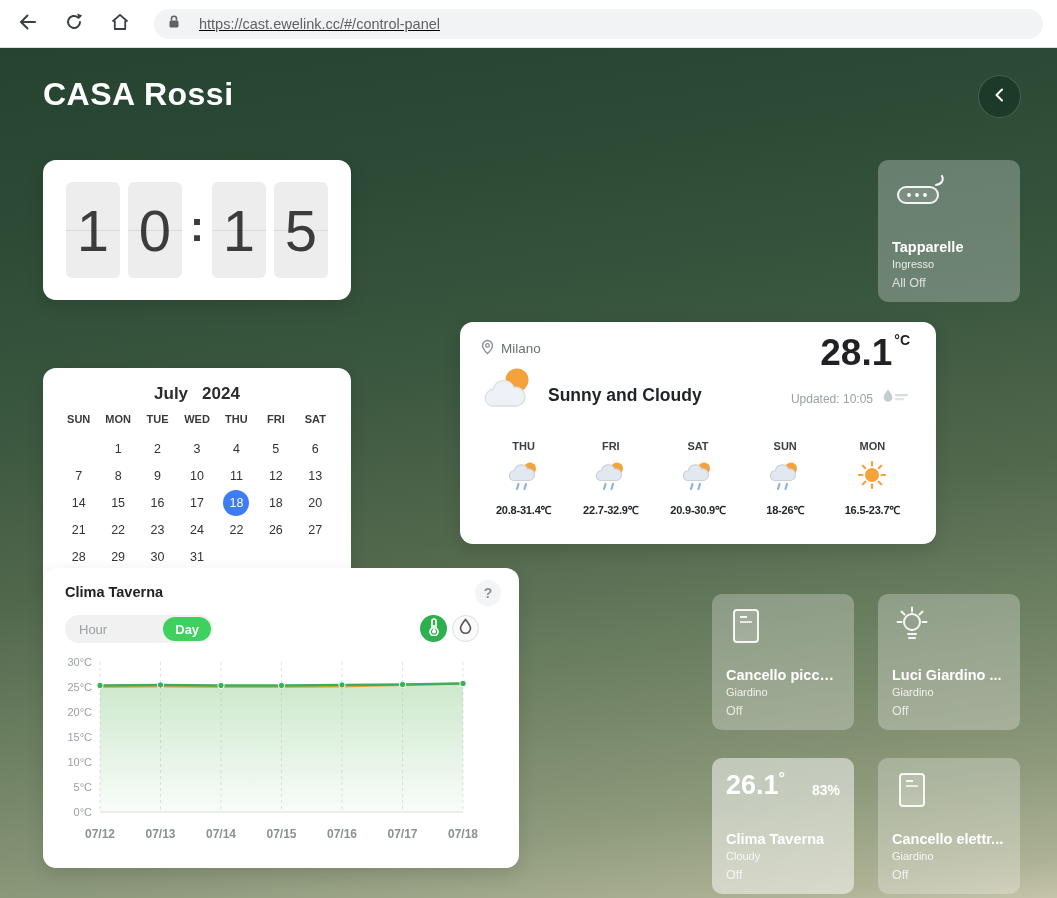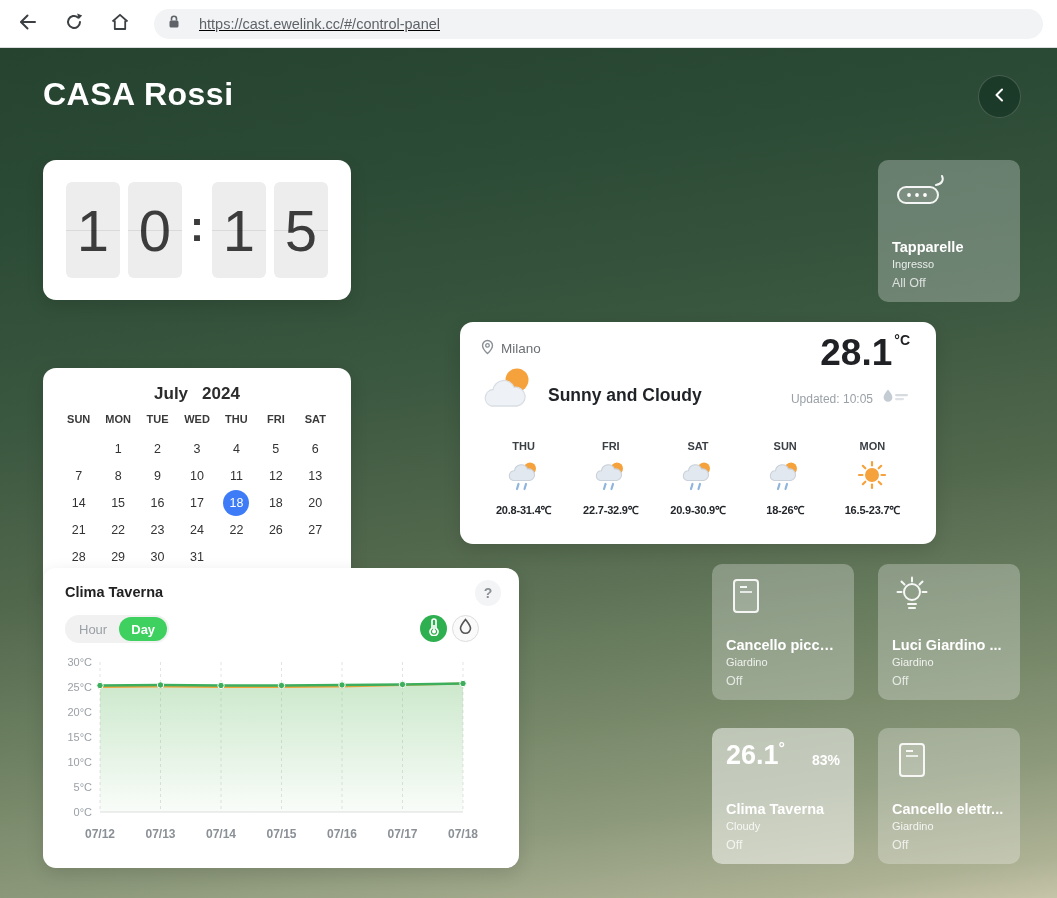--- a/index.html
+++ b/index.html
@@ -46,21 +46,21 @@
   .dev .dev-icon { width:56px; height:40px; margin-bottom:auto; }
   .dev-name { font-size:14.5px; font-weight:600; margin-top:auto; white-space:nowrap;
               overflow:hidden; text-overflow:ellipsis; }
   .dev-room { font-size:11px; opacity:.85; margin-top:3px; }
   .dev-status { font-size:12.5px; opacity:.75; margin-top:6px; }
   .temp-row { display:flex; align-items:flex-start; justify-content:space-between; margin-bottom:auto; }
   .temp-big { font-size:27px; font-weight:600; }
   .temp-big .deg { font-size:16px; vertical-align:top; }
   .hum { font-size:14px; font-weight:600; margin-top:12px; }
   .tapparelle { left:878px; top:112px; width:142px; height:142px; }
-  .devices-grid { position:absolute; left:712px; top:516px; width:308px; height:300px;
+  .devices-grid { position:absolute; left:712px; top:546px; width:308px; height:300px;
                   display:grid; grid-template-columns:142px 142px; grid-template-rows:136px 136px;
                   column-gap:24px; row-gap:28px; }
   .devices-grid .dev { position:relative; }
 
   
   .calendar-card { left:43px; top:274px; width:308px; height:222px; padding:13px 16px;margin-top:46px; }
   .cal-header { text-align:center; font-size:17px; font-weight:600; color:#2c2c2c; margin:3px 0 9px; }
   .cal-header span { margin:0 7px; }
   .cal-weekdays, .cal-grid { display:grid; grid-template-columns:repeat(7,1fr); }
   .cal-wd { text-align:center; font-size:11px; font-weight:700; color:#3a3a3a; height:22px; }
@@ -86,21 +86,21 @@
   .fc-icon { margin:8px 0 10px; height:32px; }
   .fc-range { font-size:11px; font-weight:700; color:#23272b; letter-spacing:-0.2px; }
 
   
   .chart-card { left:43px; top:520px; width:476px; height:300px; }
   .ch-title { position:absolute; left:22px; top:16px; font-size:14.5px; font-weight:700; color:#222; }
   .help-btn { position:absolute; right:18px; top:12px; width:26px; height:26px; border-radius:50%;
               background:#f3f4f6; border:none; color:#8b8f94; font-size:14px; font-weight:700;
               display:flex; align-items:center; justify-content:center; cursor:pointer; }
   .tabs { position:absolute; left:22px; top:47px; height:28px; background:#f1f1f1; border-radius:14px;
-          display:flex; align-items:center; padding:2px; }
+          display:flex; align-items:center; padding:2px;gap:44px; }
   .tab { min-width:48px; height:24px; padding:0 12px; display:flex; align-items:center;
          justify-content:center; font-size:13px; color:#9aa0a6; border-radius:12px; cursor:pointer; }
   .tab.active { background:#3ed160; color:#fff; font-weight:600; }
   .metric-toggles { position:absolute; right:40px; top:47px; display:flex; gap:5px; }
   .metric { width:27px; height:27px; border-radius:50%; display:flex; align-items:center;
             justify-content:center; cursor:pointer; border:1px solid transparent; }
   .metric.temp { background:#2fb050; }
   .metric.humid { background:#fafafa; border-color:#ddd; }
   .chart-svg { position:absolute; left:10px; top:86px; }
   .ytick { fill:#9aa0a6; font-size:11px; font-family:"Liberation Sans",sans-serif; }

